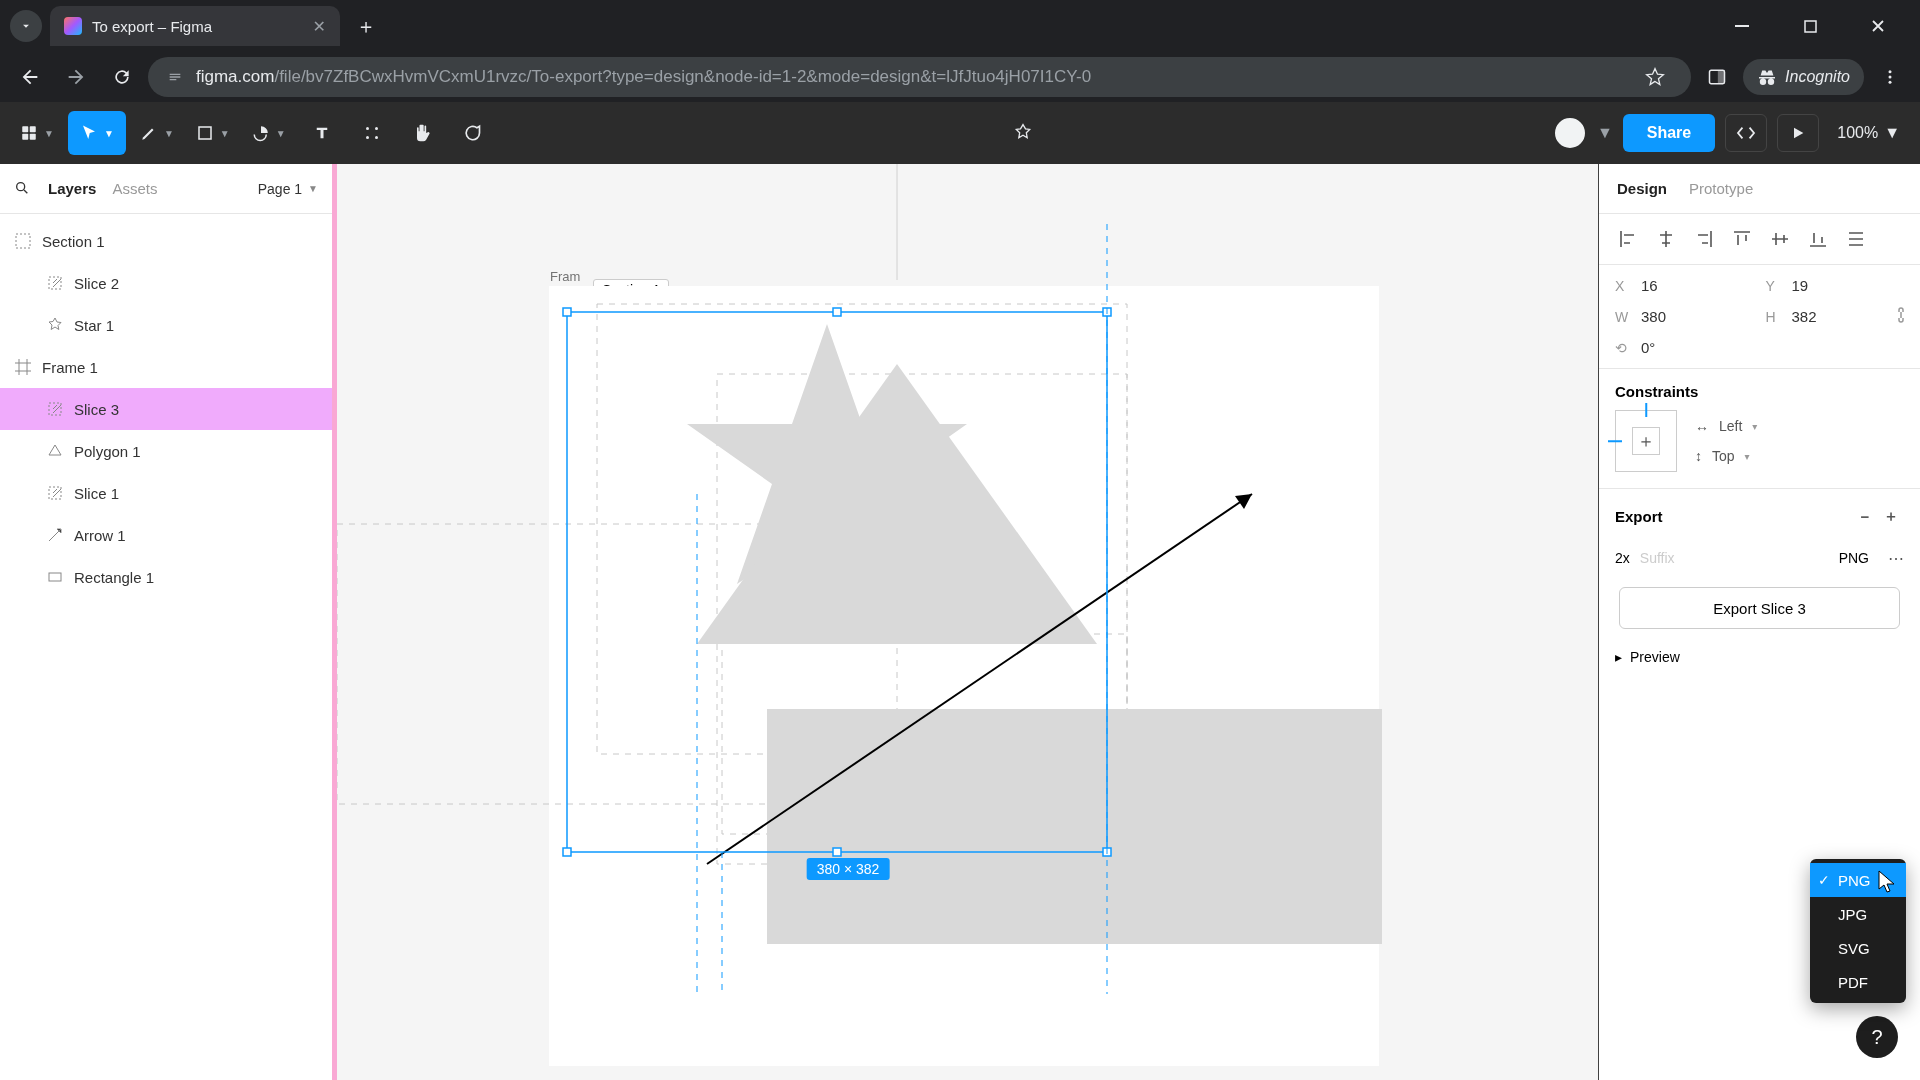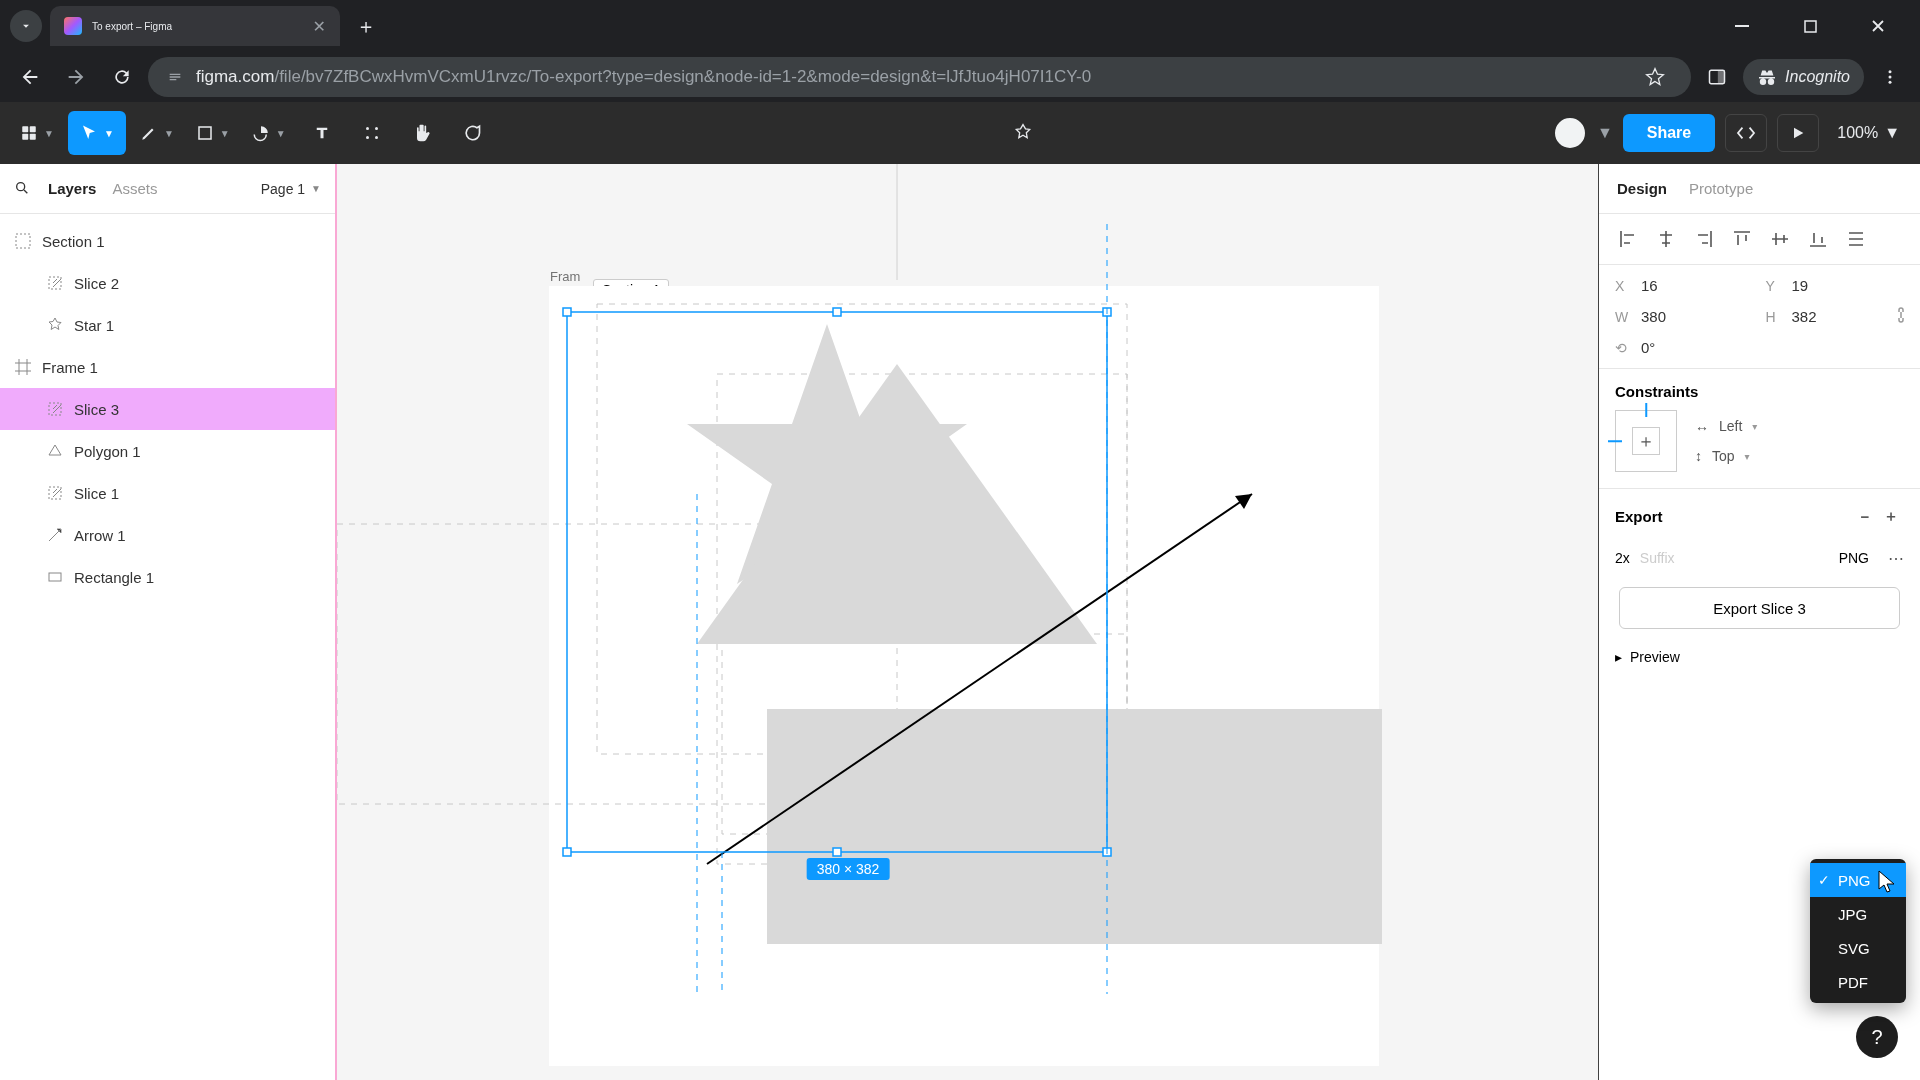--- a/index.html
+++ b/index.html
@@ -4,21 +4,21 @@
 <style>
   * { box-sizing: border-box; margin: 0; padding: 0; font-family: "Segoe UI", Arial, sans-serif; }
   html, body { width: 1920px; height: 1080px; overflow: hidden; background: #202124; }
 
   
   .browser-top { background: #202124; }
   .tabbar { display: flex; align-items: center; height: 52px; padding: 0 10px; }
   .tab-menu-btn { width: 32px; height: 32px; border-radius: 50%; background: #3c4043; color: #e8eaed; display: flex; align-items: center; justify-content: center; margin-right: 8px; cursor: pointer; }
   .tab { display: flex; align-items: center; background: #35363a; color: #e8eaed; height: 40px; border-radius: 10px 10px 0 0; padding: 0 14px; min-width: 290px; gap: 10px; }
   .tab .favicon { width: 18px; height: 18px; background: linear-gradient(135deg,#ff7262,#a259ff,#1abcfe); border-radius: 4px; }
-  .tab .title { font-size: 10px; flex: 1; }
+  .tab .title { font-size: 15px; flex: 1; }
   .tab .close { color: #9aa0a6; cursor: pointer; font-size: 16px; }
   .new-tab { width: 36px; height: 36px; color: #e8eaed; display: flex; align-items: center; justify-content: center; margin-left: 8px; font-size: 20px; cursor: pointer; }
   .win-controls { margin-left: auto; display: flex; gap: 28px; color: #e8eaed; padding-right: 12px; }
   .win-btn { width: 40px; height: 32px; display: flex; align-items: center; justify-content: center; cursor: pointer; }
 
   .navbar { display: flex; align-items: center; height: 50px; padding: 0 10px; gap: 6px; }
   .nav-btn { width: 40px; height: 40px; color: #9aa0a6; display: flex; align-items: center; justify-content: center; cursor: pointer; border-radius: 50%; }
   .nav-btn.active { color: #e8eaed; }
   .urlbar { flex: 1; display: flex; align-items: center; background: #3c4043; border-radius: 22px; height: 40px; padding: 0 16px; gap: 10px; color: #e8eaed; }
   .urlbar .site-badge { width: 22px; height: 22px; display:flex; align-items:center; justify-content:center; color:#9aa0a6; }
@@ -34,21 +34,21 @@
   .tb-btn.move { background: #0d99ff; color: #fff; width: 58px; }
   .tb-right { margin-left: auto; display: flex; align-items: center; gap: 10px; }
   .avatar { width: 34px; height: 34px; border-radius: 50%; background: #f1f3f4; border: 2px solid #2c2c2c; }
   .share-btn { background: #0d99ff; color: #fff; height: 38px; border-radius: 6px; padding: 0 24px; display: flex; align-items: center; font-weight: 600; }
   .dev-btn, .play-btn { width: 42px; height: 38px; border-radius: 6px; border: 1px solid #444; color: #e8eaed; display: flex; align-items: center; justify-content: center; }
   .zoom { color: #e8eaed; display: flex; align-items: center; gap: 6px; padding: 0 8px; }
 
   .figma-body { position: absolute; top: 62px; left: 0; right: 0; bottom: 0; display: flex; }
 
   
-  .left-panel { width: 337px; border-right: 2px solid #f9a8d4; background: #fff; display: flex; flex-direction: column; }
+  .left-panel { width: 337px; border-right: 5px solid #f9a8d4; background: #fff; display: flex; flex-direction: column; }
   .lp-tabs { display: flex; align-items: center; height: 50px; padding: 0 14px; gap: 16px; border-bottom: 1px solid #e6e6e6; }
   .lp-search { width: 18px; height: 18px; color: #333; }
   .lp-tab { font-size: 15px; color: #999; cursor: pointer; }
   .lp-tab.active { color: #222; font-weight: 600; }
   .lp-page { margin-left: auto; display: flex; align-items: center; gap: 6px; font-size: 14px; color: #333; }
   .layer-tree { padding: 6px 0; }
   .layer-row { display: flex; align-items: center; height: 42px; padding: 0 14px; gap: 10px; font-size: 15px; color: #333; cursor: pointer; }
   .layer-row.indent1 { padding-left: 46px; }
   .layer-row.selected { background: #f0abfc; }
   .layer-icon { width: 18px; height: 18px; color: #888; display:flex; align-items:center; justify-content:center; }

